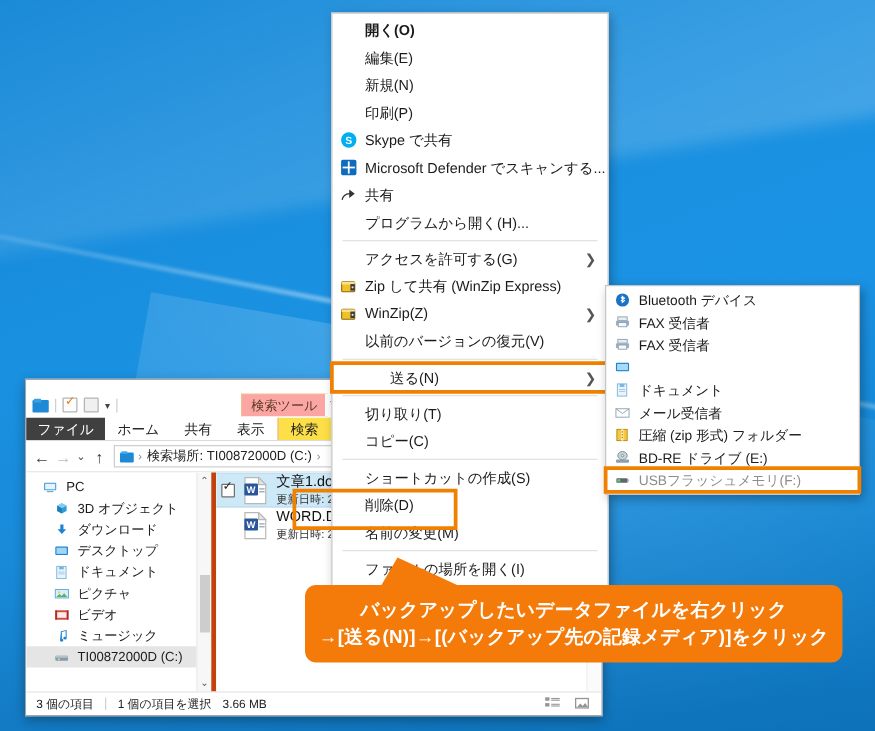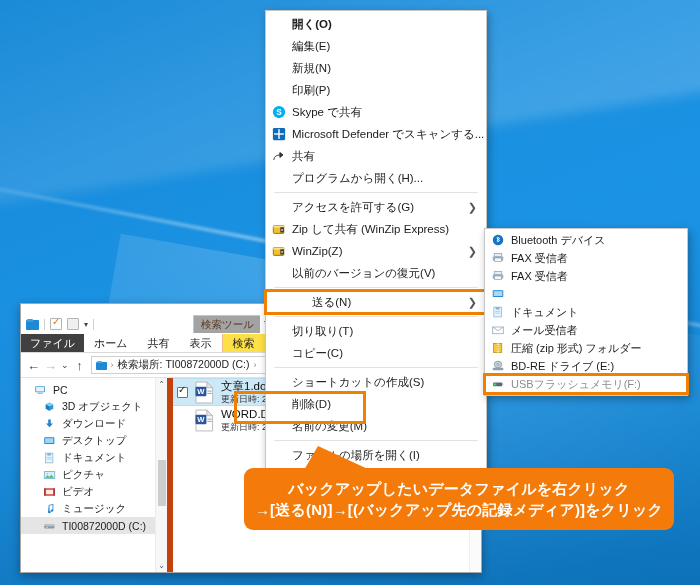--- a/index.html
+++ b/index.html
@@ -73,21 +73,21 @@
     position:relative; border-radius:1px;
   }
   .qat-ic.check::after{
     content:"✓"; position:absolute; left:1px; top:-3px; font-size:10px; color:#e8730c;
   }
   .qat-ic.plain { background:#f0f0f0; }
   .qat-caret { font-size:8px; color:#444; }
 
   .search-tools-tab {
     position:absolute; left:172px; top:1px; height:18px;
-    background:#a3a3a3; color:#5a3a22; font-size:10.5px;
+    background:#fca5a5; color:#5a3a22; font-size:10.5px;
     display:flex; align-items:center; padding:0 7px;
     border:1px solid #f0b98e; border-bottom:none;
   }
   .filter-tab {
     position:absolute; left:239px; top:1px; height:18px;
     background:#ffffff; color:#222; font-size:10.5px;
     display:flex; align-items:center; padding:0 4px; overflow:hidden;
     max-width:24px;
   }
 
@@ -112,21 +112,21 @@
     display:flex; align-items:center; gap:4px; padding:0 4px;
     font-size:10.5px; color:#222;
   }
   .crumb-folder { width:11px;height:9px;position:relative;flex:0 0 auto;}
   .crumb-folder::before{content:"";position:absolute;left:0;top:1px;width:11px;height:8px;background:#1e8ad6;border-radius:1px;}
   .crumb-folder::after{content:"";position:absolute;left:1px;top:0;width:5px;height:2px;background:#4aa9e8;border-radius:1px 1px 0 0;}
   .crumb-sep { color:#888; font-size:9px; }
 
   .exp-body { flex:1; display:flex; min-height:0; }
   .nav-pane {
-    width:152px; border-right:6px solid #c2410c; background:#fff;
+    width:152px; border-right:4px solid #c2410c; background:#fff;
     position:relative; overflow:hidden; padding-top:3px;
   }
   .nav-item {
     height:17px; display:flex; align-items:center; gap:6px;
     padding-left:13px; font-size:10.5px; color:#1b1b1b; white-space:nowrap;
   }
   .nav-item.child { padding-left:22px; }
   .nav-item.selected { background:#e5e5e5; }
   .nav-ic { width:13px; height:12px; flex:0 0 auto; display:block; }
 
@@ -404,20 +404,40 @@
         </div>
         <div class="file-right">
           <div>サイズ: 0 バイト</div>
         </div>
       </div>
 
       <div class="list-scroll-top"></div>
     </div>
   </div>
 
+  <div class="statusbar">
+    <span>3 個の項目</span>
+    <span class="divider"></span>
+    <span>1 個の項目を選択</span>
+    <span>3.66 MB</span>
+    <span class="status-spacer"></span>
+    <svg class="view-ic" viewBox="0 0 16 14">
+      <rect x="0" y="1" width="4" height="3.2" fill="#6b6b6b"></rect>
+        <rect x="5.6" y="1.6" width="8" height="1" fill="#6b6b6b"></rect>
+        <rect x="5.6" y="3.2" width="8" height="1" fill="#6b6b6b"></rect>
+      <rect x="0" y="6.4" width="4" height="3.2" fill="#6b6b6b"></rect>
+        <rect x="5.6" y="7" width="8" height="1" fill="#6b6b6b"></rect>
+        <rect x="5.6" y="8.6" width="8" height="1" fill="#6b6b6b"></rect>
+    </svg>
+    <svg class="view-ic" viewBox="0 0 16 14">
+      <rect x="1" y="1.5" width="13" height="10" fill="#6b6b6b"></rect>
+      <rect x="2.2" y="2.7" width="10.6" height="7.6" fill="#ffffff"></rect>
+      <path d="M3 10l3-3.2 2.2 2.2 2.3-2.6L13 10z" fill="#6b6b6b"></path>
+    </svg>
+  </div>
 </div>
 
 <div id="ctxmenu">
 
   <div class="mi bold">
     <span class="icon"></span>
     <span class="lbl">開く(O)</span>
   </div>
   <div class="mi">
     <span class="icon"></span>

